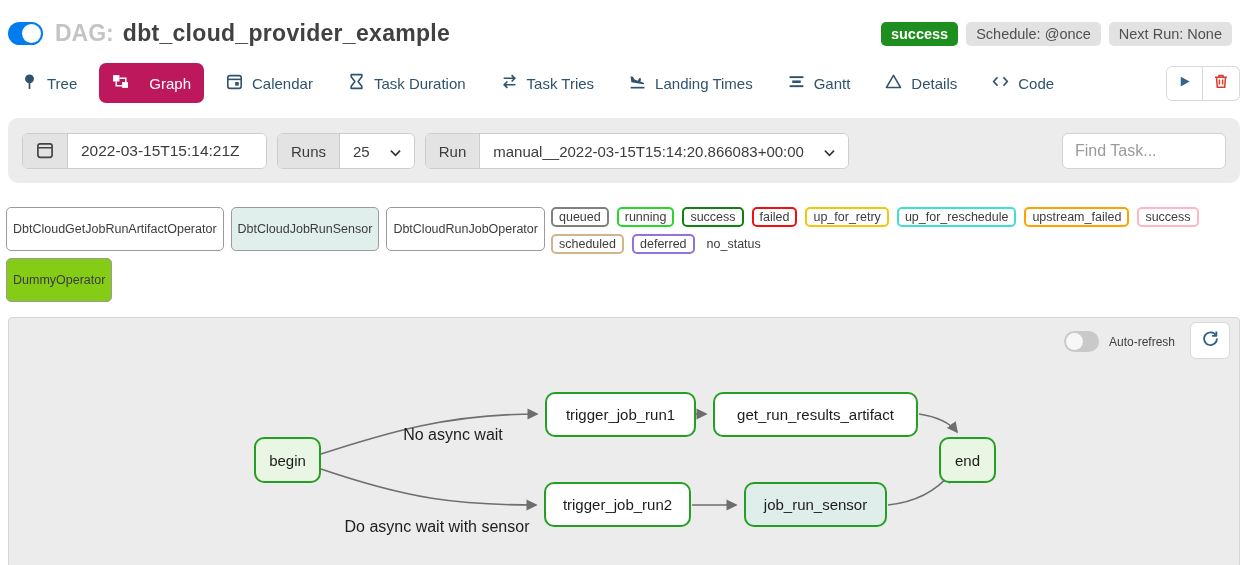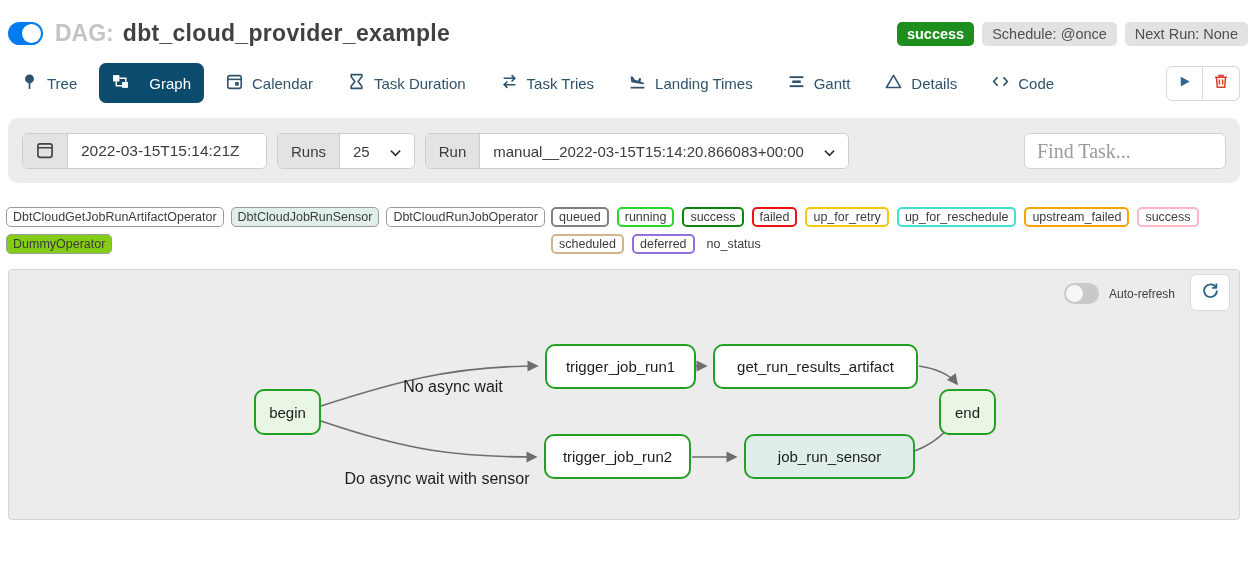--- a/index.html
+++ b/index.html
@@ -1,63 +1,63 @@
 <!DOCTYPE html>
 <html><head>
 <meta charset="utf-8">
 <style>
   * { box-sizing: border-box; }
   body {
     margin: 0; width: 1248px; height: 565px; background: #fff;
     font-family: "Liberation Sans", sans-serif; color: #3c3c3c; overflow: hidden;
   }
   
-  .header { display: flex; align-items: center; padding: 20px 0 6px 8px; }
+  .header { display: flex; align-items: center; padding: 20px 16px 6px 8px; }
   .dag-toggle { width: 35px; height: 23px; border-radius: 12px; background: #017cee; position: relative; flex: 0 0 auto; cursor: pointer; }
   .dag-toggle .knob { position: absolute; right: 2px; top: 2px; width: 19px; height: 19px; border-radius: 50%; background: #fff; }
   .dag-prefix { color: #c4c4c4; font-size: 23px; font-weight: bold; margin-left: 12px; }
   .dag-title  { color: #414141; font-size: 23px; font-weight: bold; margin-left: 9px; letter-spacing: .3px; }
   .header-badges { margin-left: auto; display: flex; gap: 8px; align-items: center; }
   .pill { font-size: 14.5px; padding: 4px 10px; border-radius: 5px; background: #e2e2e2; color: #51504f; white-space: nowrap; }
   .pill.success { background: #1e8e1e; color: #fff; font-weight: bold; }
   
   .tabbar { display: flex; align-items: center; padding: 0 8px; margin-top: 10px; }
   .tab { display: flex; align-items: center; gap: 9px; padding: 10px 13px; margin-right: 9px;
          color: #30536d; font-size: 15px; border-radius: 7px; cursor: pointer; white-space: nowrap; }
-  .tab.active { background: #0c4a6e; color: #fff; gap: 20px; }
+  .tab.active { background: #be185d; color: #fff; gap: 20px; }
   .tab svg { width: 17px; height: 17px; flex: 0 0 auto; }
   .btn-group { margin-left: auto; display: flex; }
   .icon-btn { width: 37px; height: 35px; background: #fff; border: 1px solid #d9d9d9;
               display: flex; align-items: center; justify-content: center; cursor: pointer; }
   .icon-btn:first-child { border-radius: 6px 0 0 6px; }
   .icon-btn:last-child  { border-radius: 0 6px 6px 0; border-left: none; }
   
   .filter-panel { margin: 15px 8px 0; background: #ececec; border-radius: 10px; padding: 15px 14px 14px; }
   .filter-row { display: flex; align-items: center; }
   .filter-row + .filter-row { margin-top: 8px; }
   .input-group { display: flex; align-items: stretch; height: 36px; border: 1px solid #cdcdcd;
                  border-radius: 6px; overflow: hidden; background: #fff; margin-right: 10px; }
   .addon { background: #e3e3e3; padding: 0 13px; display: flex; align-items: center;
            font-size: 15px; color: #3c3c3c; border-right: 1px solid #cdcdcd; }
   .addon svg { width: 18px; height: 18px; color: #444; }
   .tb-input { border: none; outline: none; padding: 0 13px; font-size: 15.5px; color: #3c3c3c;
               font-family: "Liberation Sans", sans-serif; background: #fff; }
   .fake-select { display: flex; align-items: center; gap: 20px; padding: 0 13px; background: #fff;
                  font-size: 15px; color: #3c3c3c; cursor: pointer; }
   .fake-select svg { width: 11px; height: 8px; color: #333; }
-  .find-task { margin-left: auto; width: 202px; height: 36px; border: 1px solid #d2d2d2; border-radius: 6px;
-               padding: 0 12px; font-size: 20px; font-family: Liberation Serif, serif; outline: none; }
+  .find-task { margin-left: auto; width: 164px; height: 36px; border: 1px solid #d2d2d2; border-radius: 6px;
+               padding: 0 12px; font-size: 16px; font-family: Liberation Sans, sans-serif; outline: none; }
   .find-task::placeholder { color: #9b9b9b; }
   .update-btn { height: 36px; padding: 0 14px; background: #fff; border: 1px solid #1386e8; border-radius: 6px;
                 color: #0c7ce8; font-size: 15.5px; cursor: pointer; font-family: "Liberation Sans", sans-serif; }
   
   .legend { margin: 24px 6px 0; display: flex; align-items: flex-start; }
   .legend-ops { width: 545px; display: flex; flex-wrap: wrap; gap: 7px; }
   .legend-sts { flex: 1; display: flex; flex-wrap: wrap; gap: 7px 8px; align-items: center; }
-  .lg-badge { font-size: 12.5px; padding: 2px 6px; border-radius: 5px; border: 1px solid #9b9b9b;
+  .lg-badge { font-size: 12.5px; padding: 14px 6px; border-radius: 5px; border: 1px solid #9b9b9b;
               color: #3c3c3c; background: #fff; white-space: nowrap; }
   .st-badge { border-width: 2px; padding: 1px 6px; }
   .no-status { font-size: 12.5px; color: #3c3c3c; padding: 1px 4px; }
   
   .graph-panel { position: relative; margin: 15px 8px 0; height: 251px; background: #ececec;
                  border: 1px solid #d6d6d6; border-radius: 4px; }
   .auto-refresh { position: absolute; top: 13px; right: 64px; display: flex; align-items: center;
                   gap: 10px; font-size: 12px; color: #3f3f3f; }
   .ar-toggle { width: 35px; height: 21px; border-radius: 11px; background: #c9c9c9; position: relative; cursor: pointer; }
   .ar-toggle .knob { position: absolute; left: 2px; top: 2px; width: 17px; height: 17px; border-radius: 50%; background: #f7f7f7; }
@@ -245,21 +245,21 @@
   </div>
   <div class="node" style="left: 536px; top: 74px; width: 151px; height: 45px; background-color: rgb(255, 255, 255); border-color: rgb(35, 160, 35);">
     <span>trigger_job_run1</span>
   </div>
   <div class="node" style="left: 704px; top: 74px; width: 205px; height: 45px; background-color: rgb(255, 255, 255); border-color: rgb(35, 160, 35);">
     <span>get_run_results_artifact</span>
   </div>
   <div class="node" style="left: 535px; top: 164px; width: 147px; height: 45px; background-color: rgb(255, 255, 255); border-color: rgb(35, 160, 35);">
     <span>trigger_job_run2</span>
   </div>
-  <div class="node" style="left: 735px; top: 164px; width: 171px; height: 45px; background-color: rgb(223, 238, 234); border-color: rgb(35, 160, 35);">
+  <div class="node" style="left: 735px; top: 164px; width: 143px; height: 45px; background-color: rgb(223, 238, 234); border-color: rgb(35, 160, 35);">
     <span>job_run_sensor</span>
   </div>
   <div class="node" style="left: 930px; top: 119px; width: 57px; height: 46px; background-color: rgb(233, 246, 227); border-color: rgb(35, 160, 35);">
     <span>end</span>
   </div>
 
   <div class="edge-label" style="left:444px; top:117px;">No async wait</div>
   <div class="edge-label" style="left:428px; top:209px;">Do async wait with sensor</div>
 
   <div class="auto-refresh">

